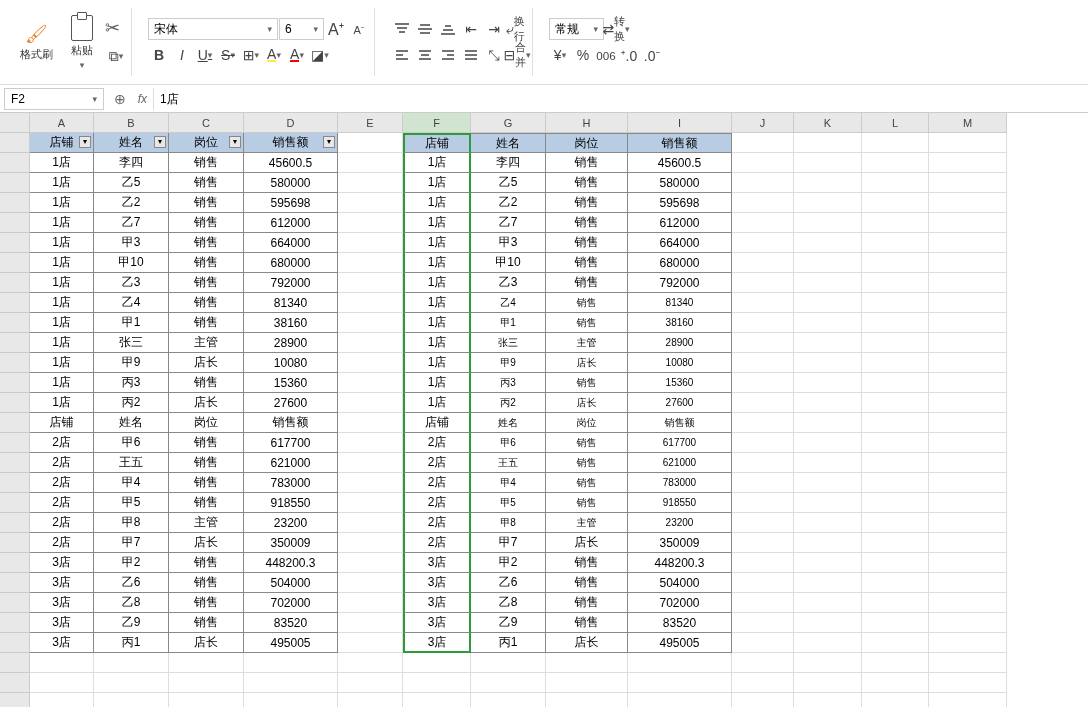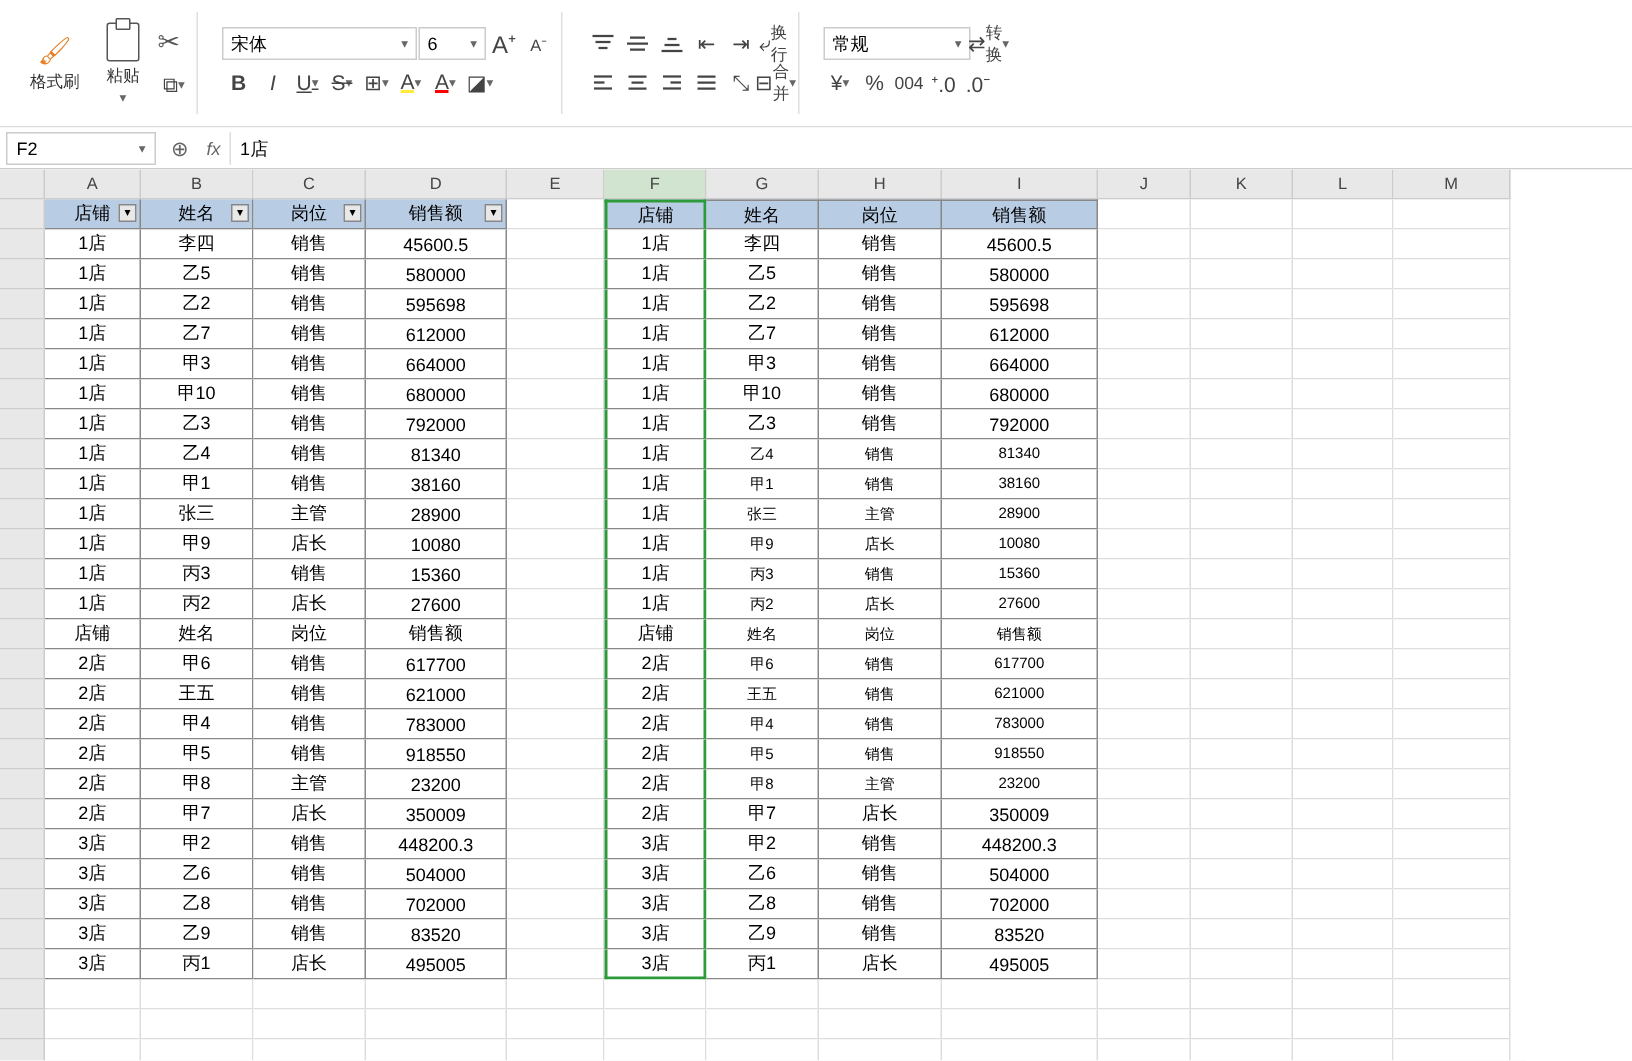--- a/index.html
+++ b/index.html
@@ -67,21 +67,21 @@
 }
 .font-row { display: flex; gap: 1px; align-items: center; }
 .font-grid { display: flex; flex-direction: column; gap: 4px; }
 .alarge { font-size: 16px; }
 .asmall { font-size: 11px; }
 .underline-color { border-bottom: 2px solid red; display: inline-block; line-height: 12px; }
 .hl-color { border-bottom: 2px solid #ffeb3b; display: inline-block; line-height: 12px; }
 .align-svg { width: 16px; height: 14px; }
 .align-svg line { stroke: #444; stroke-width: 1.5; }
 .num-sel {
-  width: 98px; height: 22px; border: 1px solid #ccc; padding: 0 5px; font-size: 12px;
+  width: 55px; height: 22px; border: 1px solid #ccc; padding: 0 5px; font-size: 12px;
   display: flex; align-items: center; justify-content: space-between; background: #fff;
 }
 
 .formula-bar {
   height: 28px; background: #fff; border-bottom: 1px solid #ccc;
   display: flex; align-items: center;
 }
 .name-box {
   width: 100px; height: 22px; border: 1px solid #ccc; padding: 0 6px;
   display: flex; align-items: center; justify-content: space-between; margin: 0 4px;
@@ -279,21 +279,21 @@
           <span>常规</span>
             <span class="dd">▾</span>
         </div>
         <span class="font-btn">⇄<span style="font-size:11px">转换</span><span class="dd">▾</span></span>
       </div>
       <div class="font-row">
         <span class="font-btn">¥<span class="dd">▾</span></span>
         <span class="font-btn">%</span>
         <span class="font-btn">
             <sup>0</sup>
-            <sub>04</sub>
+            <sub>06</sub>
           </span>
         <span class="font-btn">⁺.0</span>
         <span class="font-btn">.0⁻</span>
       </div>
     </div>
   </div>
 </div>
 
 <div class="formula-bar">
   <div class="name-box">

